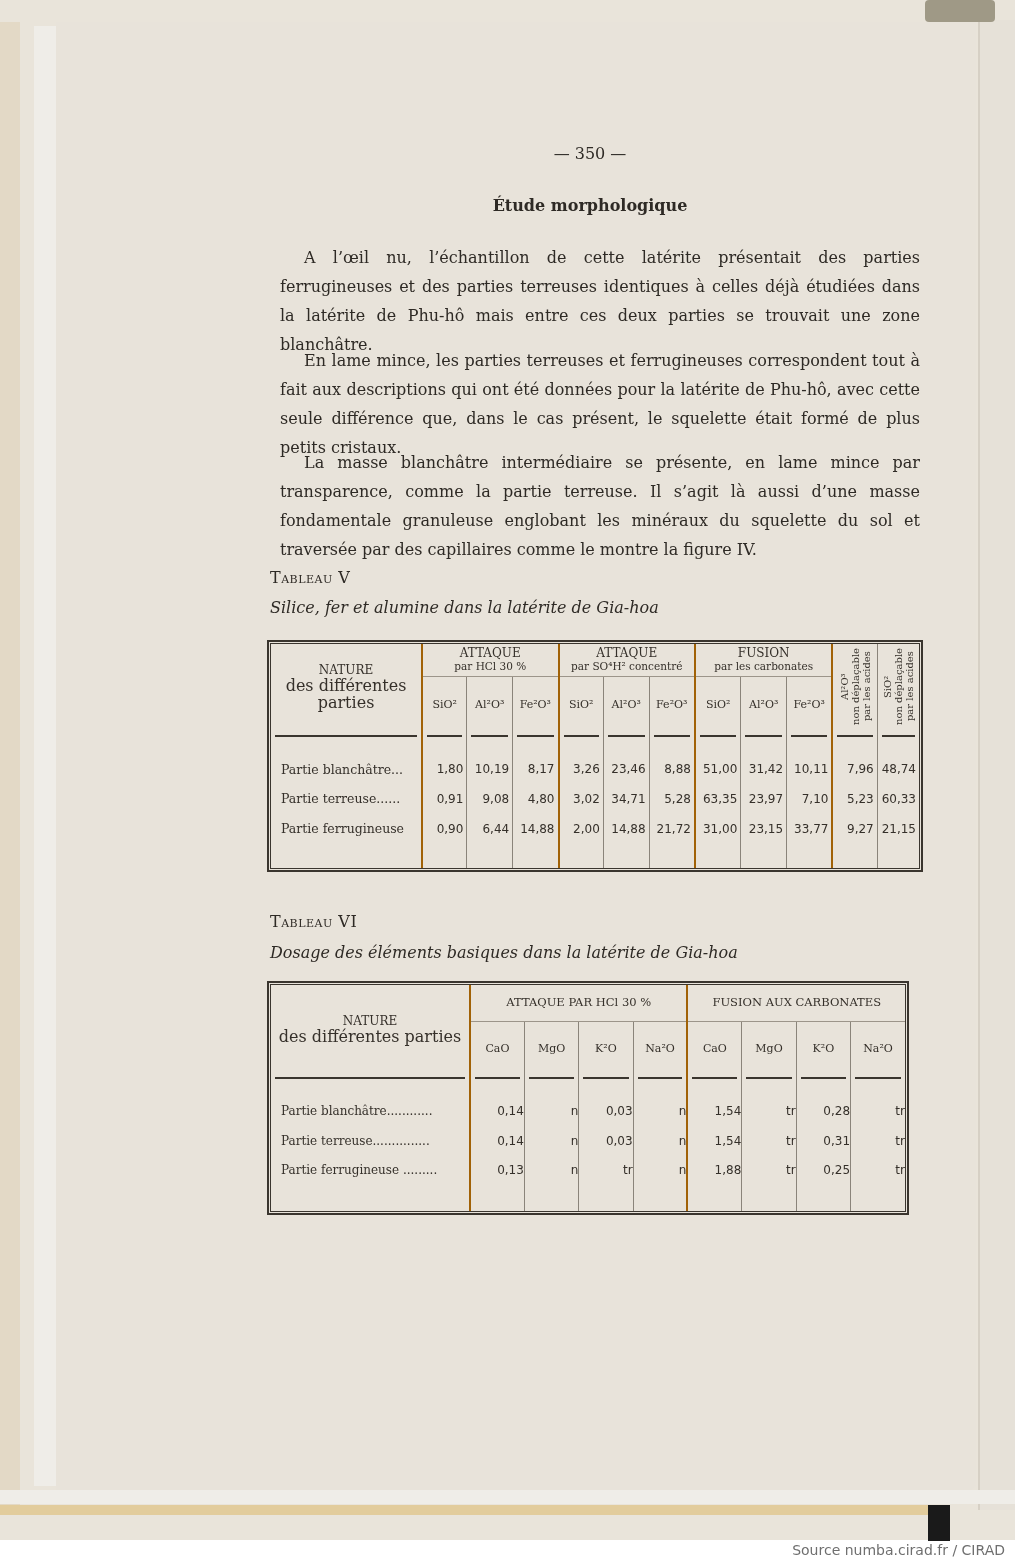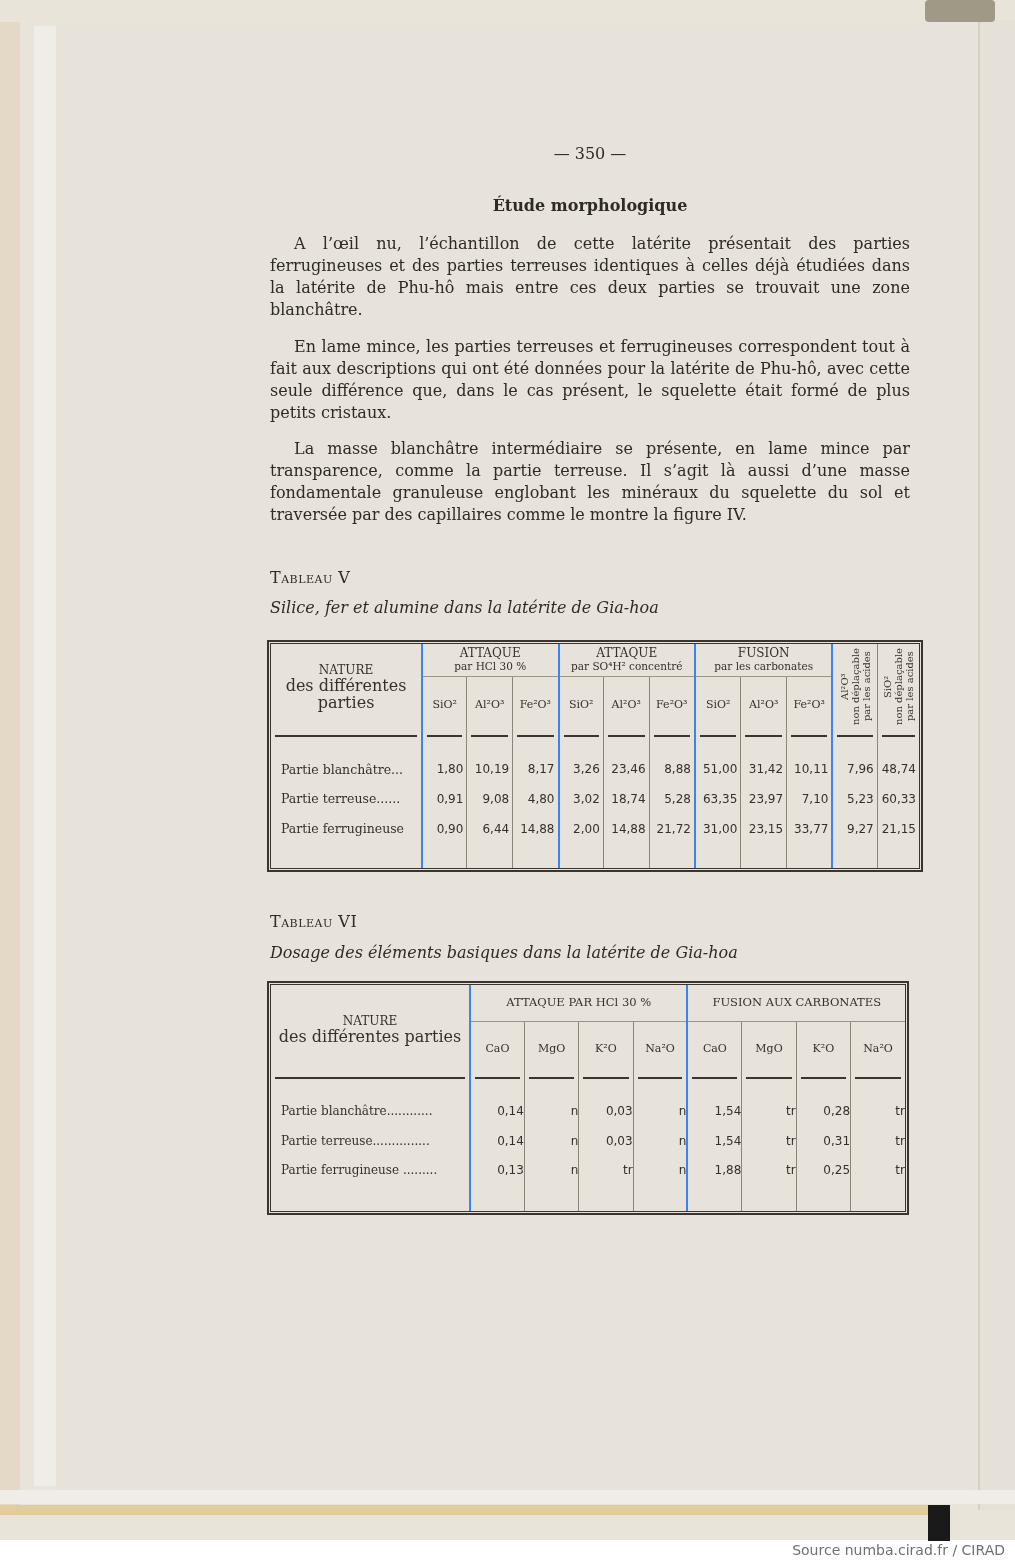--- a/index.html
+++ b/index.html
@@ -25,37 +25,37 @@
   .top-binding { position: absolute; left: 925px; top: 0; width: 70px; height: 22px; background: #9f9986; border-radius: 4px; }
 
   .footer-src {
     position: absolute; right: 10px; top: 1542px;
     font-family: "DejaVu Sans", sans-serif; font-size: 14px; color: #6f6f6f;
   }
 
   .content { position: absolute; left: 270px; top: 0; width: 640px; color: #2e2a25; }
   .page-number { position: absolute; top: 144px; left: 0; width: 640px; text-align: center; font-size: 16px; }
   .section-title { position: absolute; top: 196px; left: 0; width: 640px; text-align: center; font-weight: bold; font-size: 16px; }
-  .para { position: absolute; left: 0; width: 640px; font-size: 16px; line-height: 22px; text-align: justify; text-indent: 24px; margin: 0; }
+  .para { position: absolute; left: 0; width: 640px; font-size: 16px; line-height: 29px; text-align: justify; text-indent: 24px; margin: 10px; }
   .p1 { top: 233px; }
   .p2 { top: 336px; }
   .p3 { top: 438px; }
 
   .table-label { position: absolute; left: 0; width: 640px; text-align: left; font-size: 16px; font-variant: small-caps; letter-spacing: 0.5px; }
   .table-caption { position: absolute; left: 0; width: 640px; text-align: left; font-style: italic; font-size: 16px; }
 
   
   .tbl-frame { position: absolute; border: 3px double #3a352e; box-shadow: 0 0 0 1px #3a352e; }
   .t5 { left: -2px; top: 641px; width: 648px; height: 224px; }
   .t6 { left: -2px; top: 982px; width: 634px; height: 226px; }
 
   table.data { border-collapse: collapse; width: 100%; height: 100%; font-size: 11px; color: #35302a; }
   table.data td, table.data th { padding: 0; text-align: center; font-weight: normal; }
   .vline { border-left: 1px solid #8a847a; }
-  .vline-strong { border-left: 2px solid #3b82f6; }
+  .vline-strong { border-left: 2px solid #a16207; }
   .head-row th { vertical-align: middle; }
   .grp { font-size: 12px; line-height: 13px; border-bottom: 1px solid #9c958a; }
   .grp small { font-size: 10.5px; }
   .sub { font-size: 11px; }
   .nature { font-size: 12px; line-height: 15px; }
   .nature small { font-size: 16px; }
   .rot { writing-mode: vertical-rl; transform: rotate(180deg); font-size: 10px; line-height: 11px; white-space: nowrap; display: inline-block; }
   .rule-row td { height: 8px; border-top: 0; }
   .rule-row td span { display: block; margin: 0 4px; border-top: 2px solid #3a352e; }
   .row-label { text-align: left !important; padding-left: 10px !important; font-size: 12.5px; font-family: "DejaVu Serif", serif; white-space: nowrap; }
@@ -212,21 +212,21 @@
         <td class="num vline">10,11</td>
         <td class="num vline-strong">7,96</td>
         <td class="num vline">48,74</td>
       </tr>
       <tr style="height:29px;">
         <td class="row-label">Partie terreuse......</td>
         <td class="num vline-strong">0,91</td>
         <td class="num vline">9,08</td>
         <td class="num vline">4,80</td>
         <td class="num vline-strong">3,02</td>
-        <td class="num vline">18,74</td>
+        <td class="num vline">34,71</td>
         <td class="num vline">5,28</td>
         <td class="num vline-strong">63,35</td>
         <td class="num vline">23,97</td>
         <td class="num vline">7,10</td>
         <td class="num vline-strong">5,23</td>
         <td class="num vline">60,33</td>
       </tr>
       <tr style="height:29px;">
         <td class="row-label">Partie ferrugineuse</td>
         <td class="num vline-strong">0,90</td>

